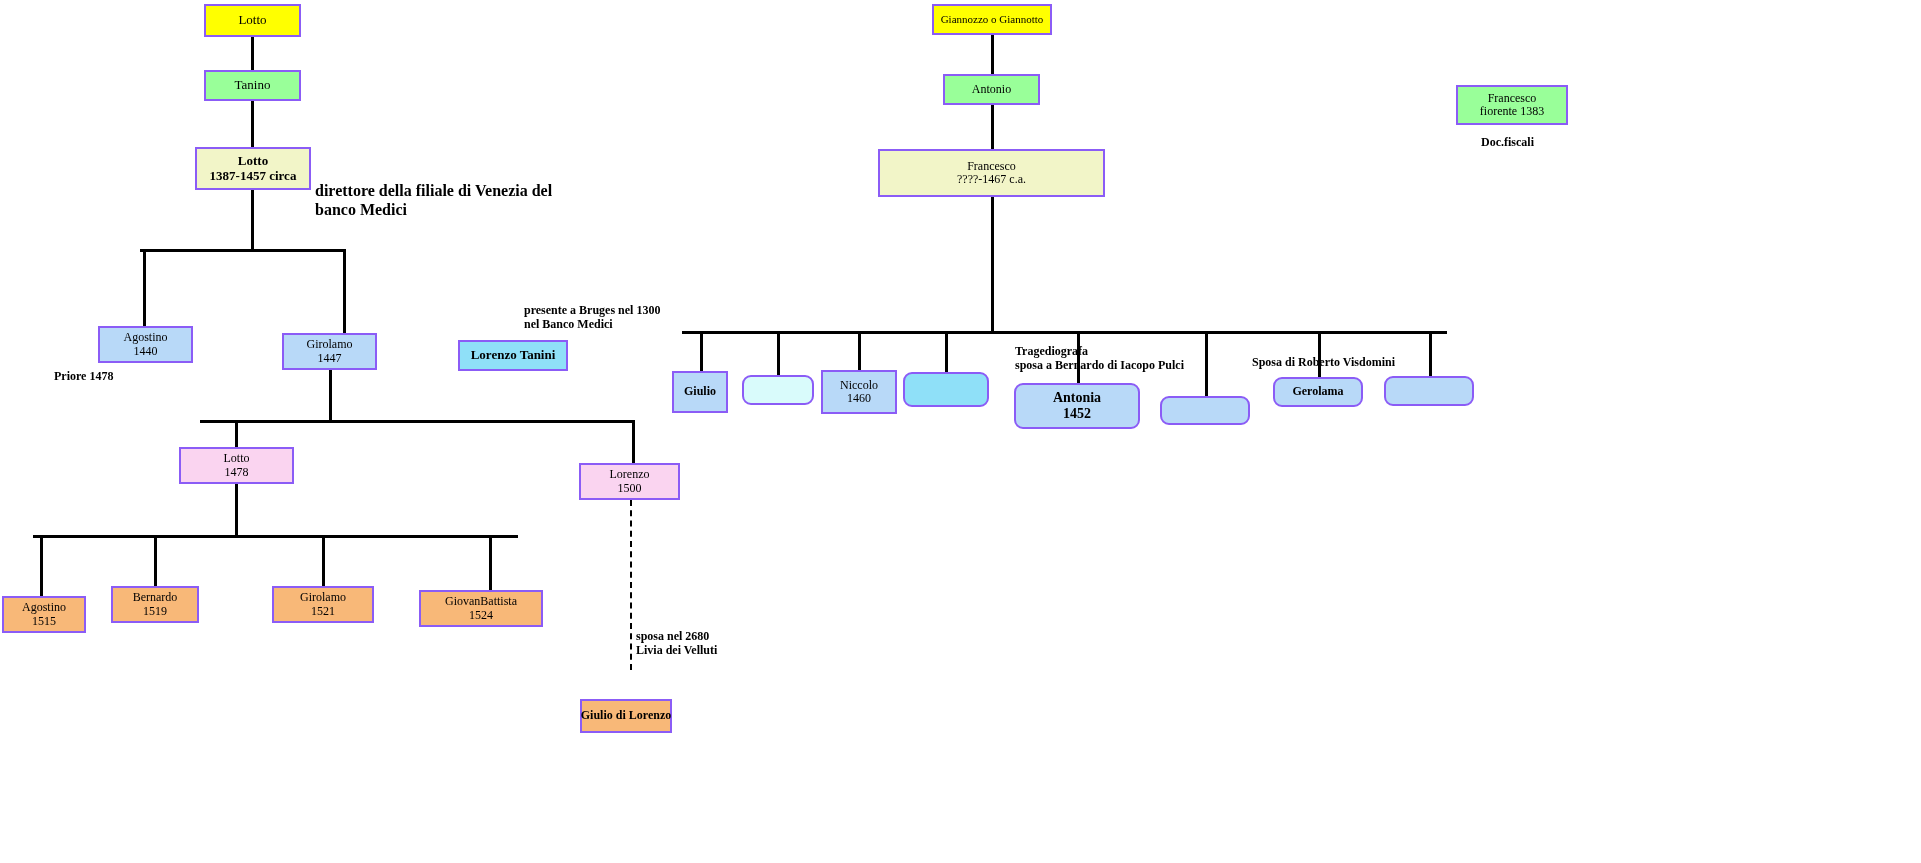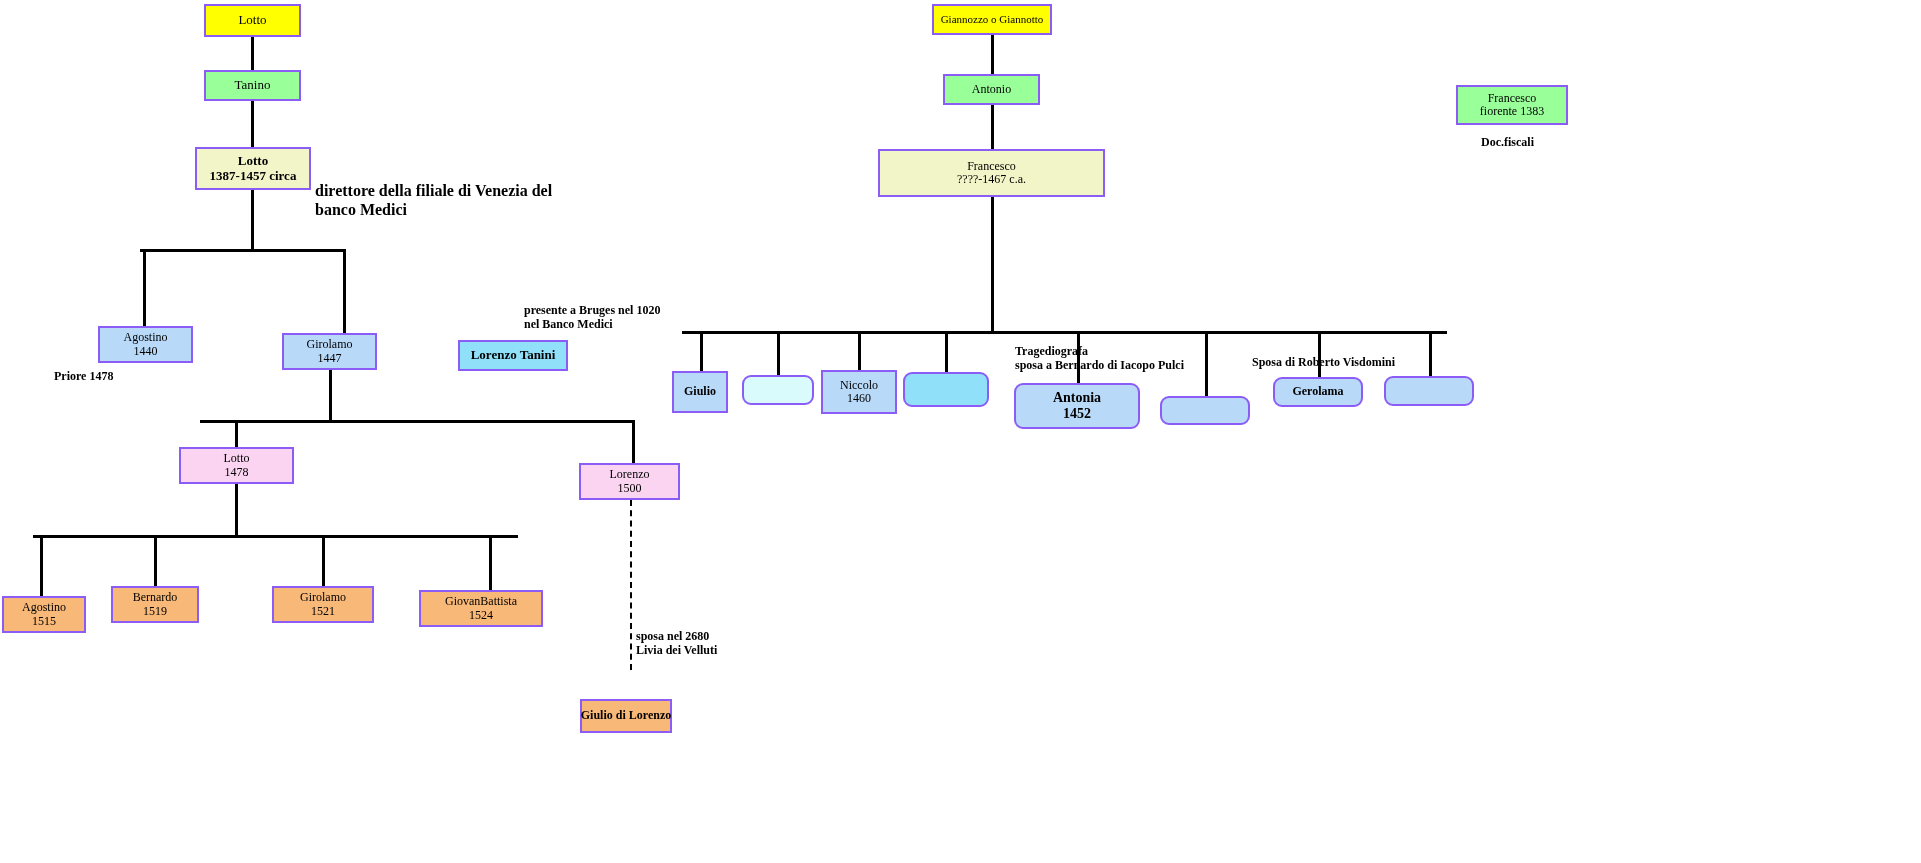--- a/index.html
+++ b/index.html
@@ -180,21 +180,21 @@
       <span class="ln">fiorente 1383</span>
     </div>
     <div class="note" style="left: 315px; top: 156px; font-size: 16px; margin-top: 26px;">
       <span class="ln">direttore della filiale di Venezia del</span>
       <span class="ln">banco Medici</span>
     </div>
     <div class="note" style="left: 54px; top: 369px; font-size: 12px;">
       <span class="ln">Priore 1478</span>
     </div>
     <div class="note" style="left: 524px; top: 303px; font-size: 12px;">
-      <span class="ln">presente a Bruges nel 1020</span>
+      <span class="ln">presente a Bruges nel 1300</span>
       <span class="ln">nel Banco Medici</span>
     </div>
     <div class="note" style="left: 1003px; top: 344px; font-size: 12px; margin-left: 12px;">
       <span class="ln">Tragediografa</span>
       <span class="ln">sposa a Bernardo di Iacopo Pulci</span>
     </div>
     <div class="note" style="left: 1252px; top: 355px; font-size: 12px;">
       <span class="ln">Sposa di Roberto Visdomini</span>
     </div>
     <div class="note" style="left: 1481px; top: 135px; font-size: 12px;">

